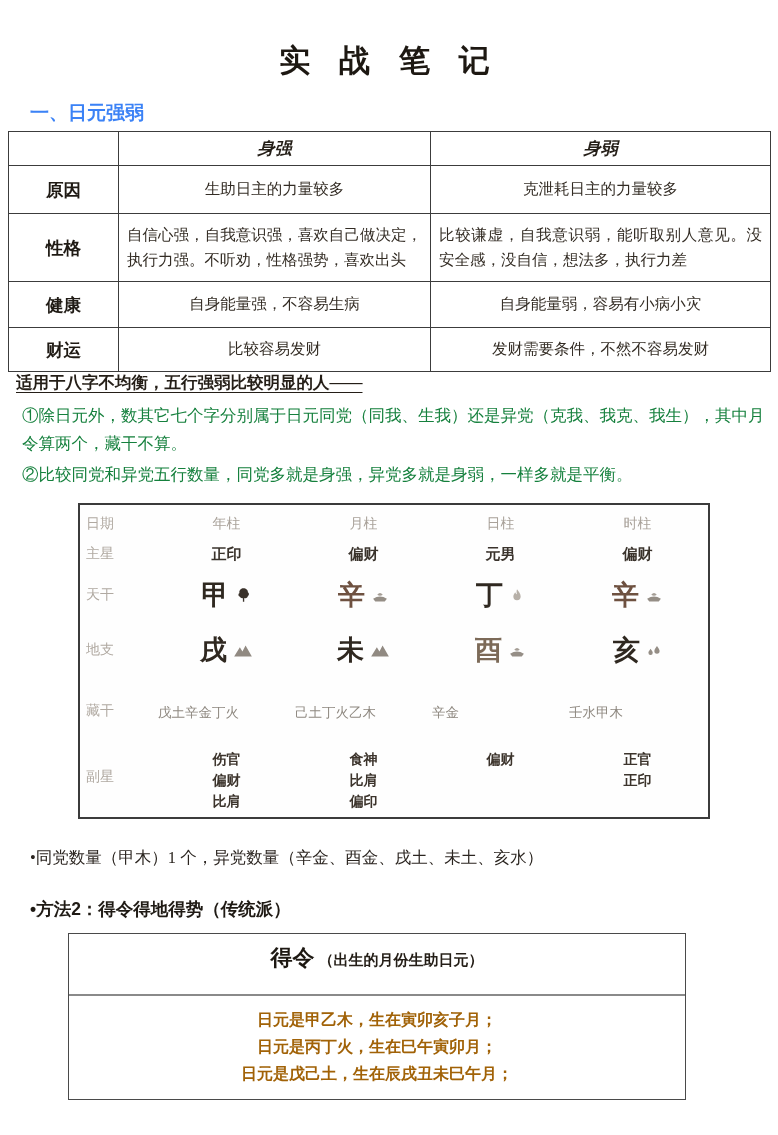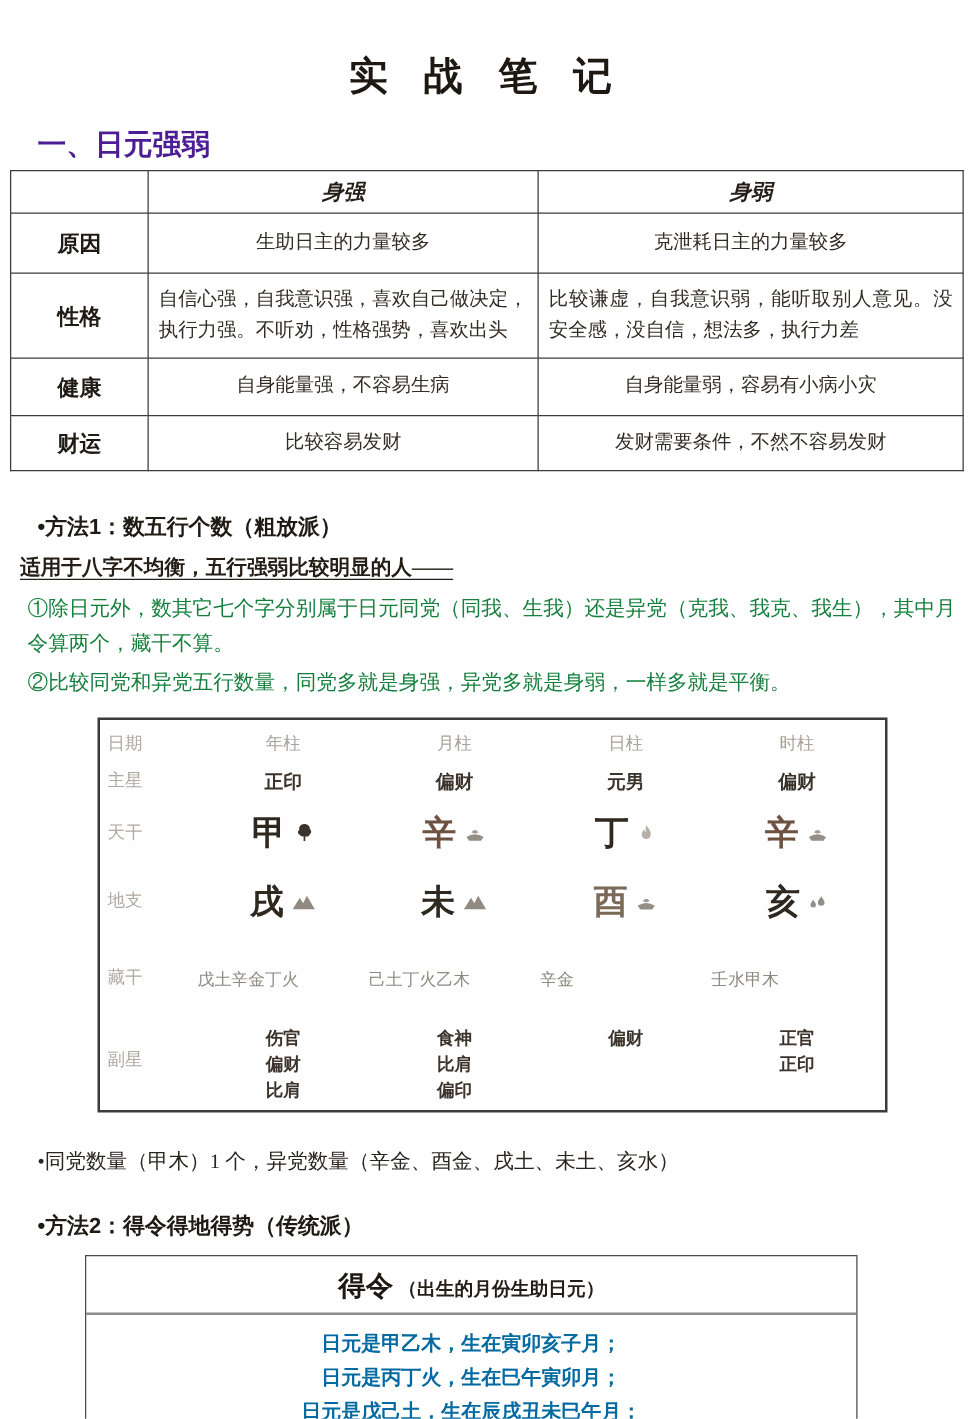--- a/index.html
+++ b/index.html
@@ -10,21 +10,21 @@
   .page{padding-top:40px;}
 
   
   .title{
     text-align:center;font-size:31px;font-weight:bold;letter-spacing:9px;
     margin:0 0 18px 0;color:#1d1812;font-family:"DejaVu Serif","Liberation Serif",serif;
   }
 
   
   .h-sec{
-    margin:0 0 5px 30px;font-size:23px;font-weight:bold;color:#4c1d95;
+    margin:0 0 5px 30px;font-size:19px;font-weight:bold;color:#3b82f6;
     font-family:"Liberation Sans",sans-serif;
   }
 
   
   table.cmp{
     border-collapse:collapse;margin-left:8px;width:762px;table-layout:fixed;
   }
   table.cmp td,table.cmp th{
     border:1.4px solid #3c3c3c;padding:4px 8px;vertical-align:middle;
   }
@@ -102,27 +102,27 @@
   .summary{
     margin:28px 0 0 30px;font-size:16.5px;color:#2b2520;
   }
 
   
   .deling{
     margin:12px 0 0 68px;width:618px;border:1.6px solid #4a4a4a;box-sizing:border-box;
     background:#fff;
   }
   .deling .dl-head{
-    text-align:center;padding:9px 0 6px 0;border-bottom:2px solid #8a8a8a;
+    text-align:center;padding:9px 0 21px 0;border-bottom:2px solid #8a8a8a;
   }
   .dl-big{font-size:22px;font-weight:bold;color:#1d1812;font-family:"Liberation Sans",sans-serif;}
   .dl-small{font-size:15px;font-weight:bold;color:#241e17;}
   .deling .dl-body{padding:10px 0 12px 0;}
   .dl-line{
-    text-align:center;font-size:16px;font-weight:bold;color:#0369a1;line-height:27px;
+    text-align:center;font-size:16px;font-weight:bold;color:#a16207;line-height:27px;
   }
 </style>
 </head>
 <body>
 
 <div class="page">
 
   <h1 class="title">实 战 笔 记</h1>
 
   <div class="h-sec">一、日元强弱</div>
@@ -155,21 +155,20 @@
       <td class="cell">自身能量弱，容易有小病小灾</td>
     </tr>
     <tr class="r-wealth">
       <td class="rowlab">财运</td>
       <td class="cell">比较容易发财</td>
       <td class="cell">发财需要条件，不然不容易发财</td>
     </tr>
   </tbody>
     </table>
 
-  <div class="m-head">•方法1：数五行个数（粗放派）</div>
   <div class="m-sub">适用于八字不均衡，五行强弱比较明显的人——</div>
   <p class="para">①除日元外，数其它七个字分别属于日元同党（同我、生我）还是异党（克我、我克、我生），其中月令算两个，藏干不算。</p>
   <p class="para">②比较同党和异党五行数量，同党多就是身强，异党多就是身弱，一样多就是平衡。</p>
 
   <div class="chart">
 
     <div class="lab">日期</div>
     <div class="pillar">年柱</div>
     <div class="pillar">月柱</div>
     <div class="pillar">日柱</div>

